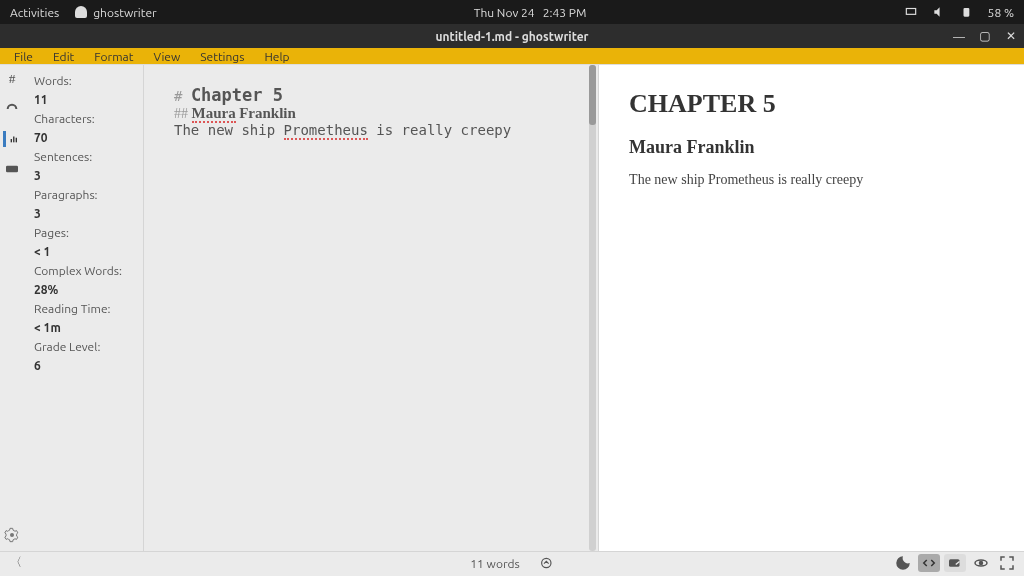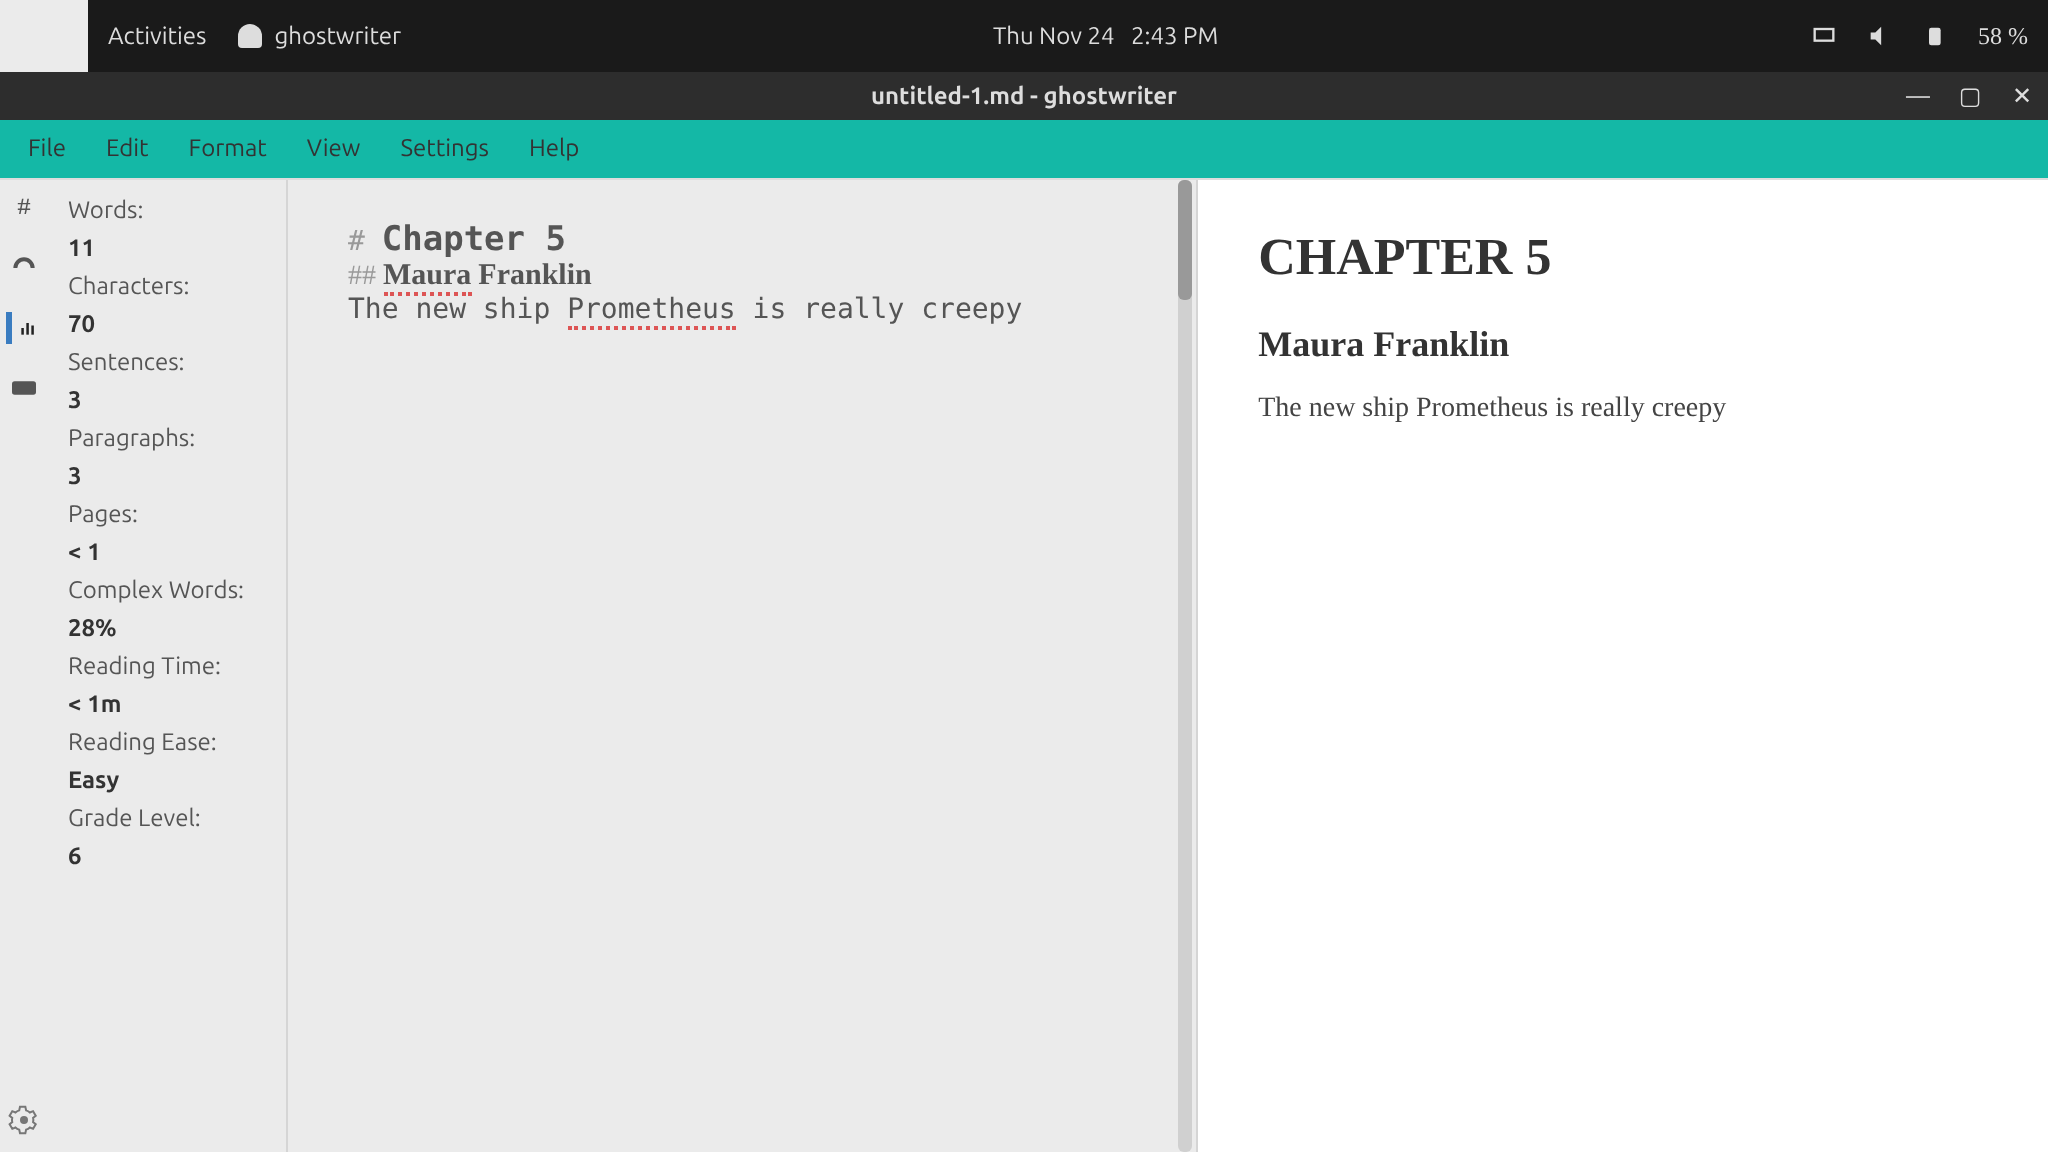--- a/index.html
+++ b/index.html
@@ -1,33 +1,33 @@
 <!DOCTYPE html>
 <html><head>
 <meta charset="utf-8">
 <style>
 * { margin: 0; padding: 0; box-sizing: border-box; }
 body { font-family: -apple-system, "Segoe UI", Ubuntu, sans-serif; font-size: 13px; width: 1024px; height: 576px; overflow: hidden; background: #ebebeb; color: #333; }
 
 
-.topbar { background: #1a1a1a; color: #ddd; height: 36px; display: flex; align-items: center; padding: 0 10px; font-size: 12px; margin-left: 44px; }
+.topbar { background: #1a1a1a; color: #ddd; height: 24px; display: flex; align-items: center; padding: 0 10px; font-size: 12px; }
 .topbar .left { display: flex; gap: 16px; }
 .topbar .center { flex: 1; text-align: center; }
-.topbar .right { display: flex; gap: 14px; align-items: center; font-family: Liberation Serif, serif; }
+.topbar .right { display: flex; gap: 14px; align-items: center; }
 .topbar .app { display: flex; align-items: center; gap: 6px; }
 .ghost-icon { width: 12px; height: 12px; background: #ddd; border-radius: 50% 50% 2px 2px; position: relative; }
 
 
 .titlebar { background: #2d2d2d; color: #ddd; height: 24px; display: flex; align-items: center; justify-content: center; font-size: 12px; position: relative; }
 .titlebar .title { font-weight: 600; }
 .win-controls { position: absolute; right: 6px; top: 0; height: 100%; display: flex; gap: 12px; align-items: center; font-size: 12px; }
 .win-controls span { cursor: pointer; width: 14px; text-align: center; }
 
 
-.menubar { background: #14b8a6; height: 30px; display: flex; align-items: center; padding: 0 4px; font-size: 12px; border-bottom: 1px solid #ddd; }
+.menubar { background: #eab308; height: 17px; display: flex; align-items: center; padding: 0 4px; font-size: 12px; border-bottom: 1px solid #ddd; }
 .menubar .item { padding: 3px 10px; cursor: pointer; }
 
 
 .main { display: flex; height: calc(576px - 22px - 24px - 22px - 22px); background: #ebebeb; }
 
 
 .sidetabs { width: 24px; background: #ebebeb; display: flex; flex-direction: column; align-items: center; padding-top: 6px; gap: 14px; position: relative; }
 .sidetabs .tabicon { width: 16px; height: 16px; color: #555; cursor: pointer; display: flex; align-items: center; justify-content: center; font-size: 11px; }
 .sidetabs .tabicon.active { color: #222; }
 .sidetabs .tabicon.active-row { border-left: 3px solid #3a7cc0; margin-left: -3px; padding-left: 3px; }
@@ -168,24 +168,20 @@
         <span class="label">Pages:</span>
         <span class="val">&lt; 1</span>
       </div>
     <div class="row">
         <span class="label">Complex Words:</span>
         <span class="val">28%</span>
       </div>
     <div class="row">
         <span class="label">Reading Time:</span>
         <span class="val">&lt; 1m</span>
-      </div>
-    <div class="row">
-        <span class="label">Reading Ease:</span>
-        <span class="val">Easy</span>
       </div>
     <div class="row">
         <span class="label">Grade Level:</span>
         <span class="val">6</span>
       </div>
   </div>
 
   <div class="editor">
     <div class="h1">
       <span class="hash">#</span>

